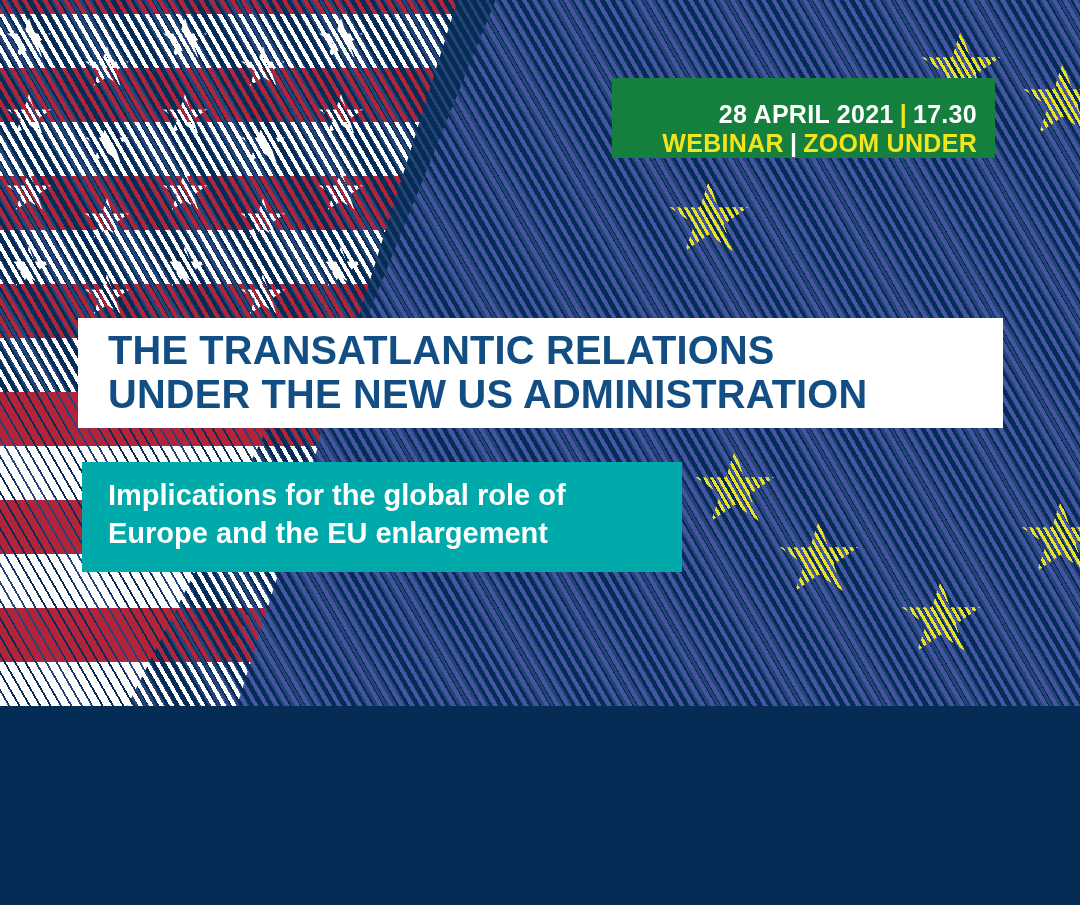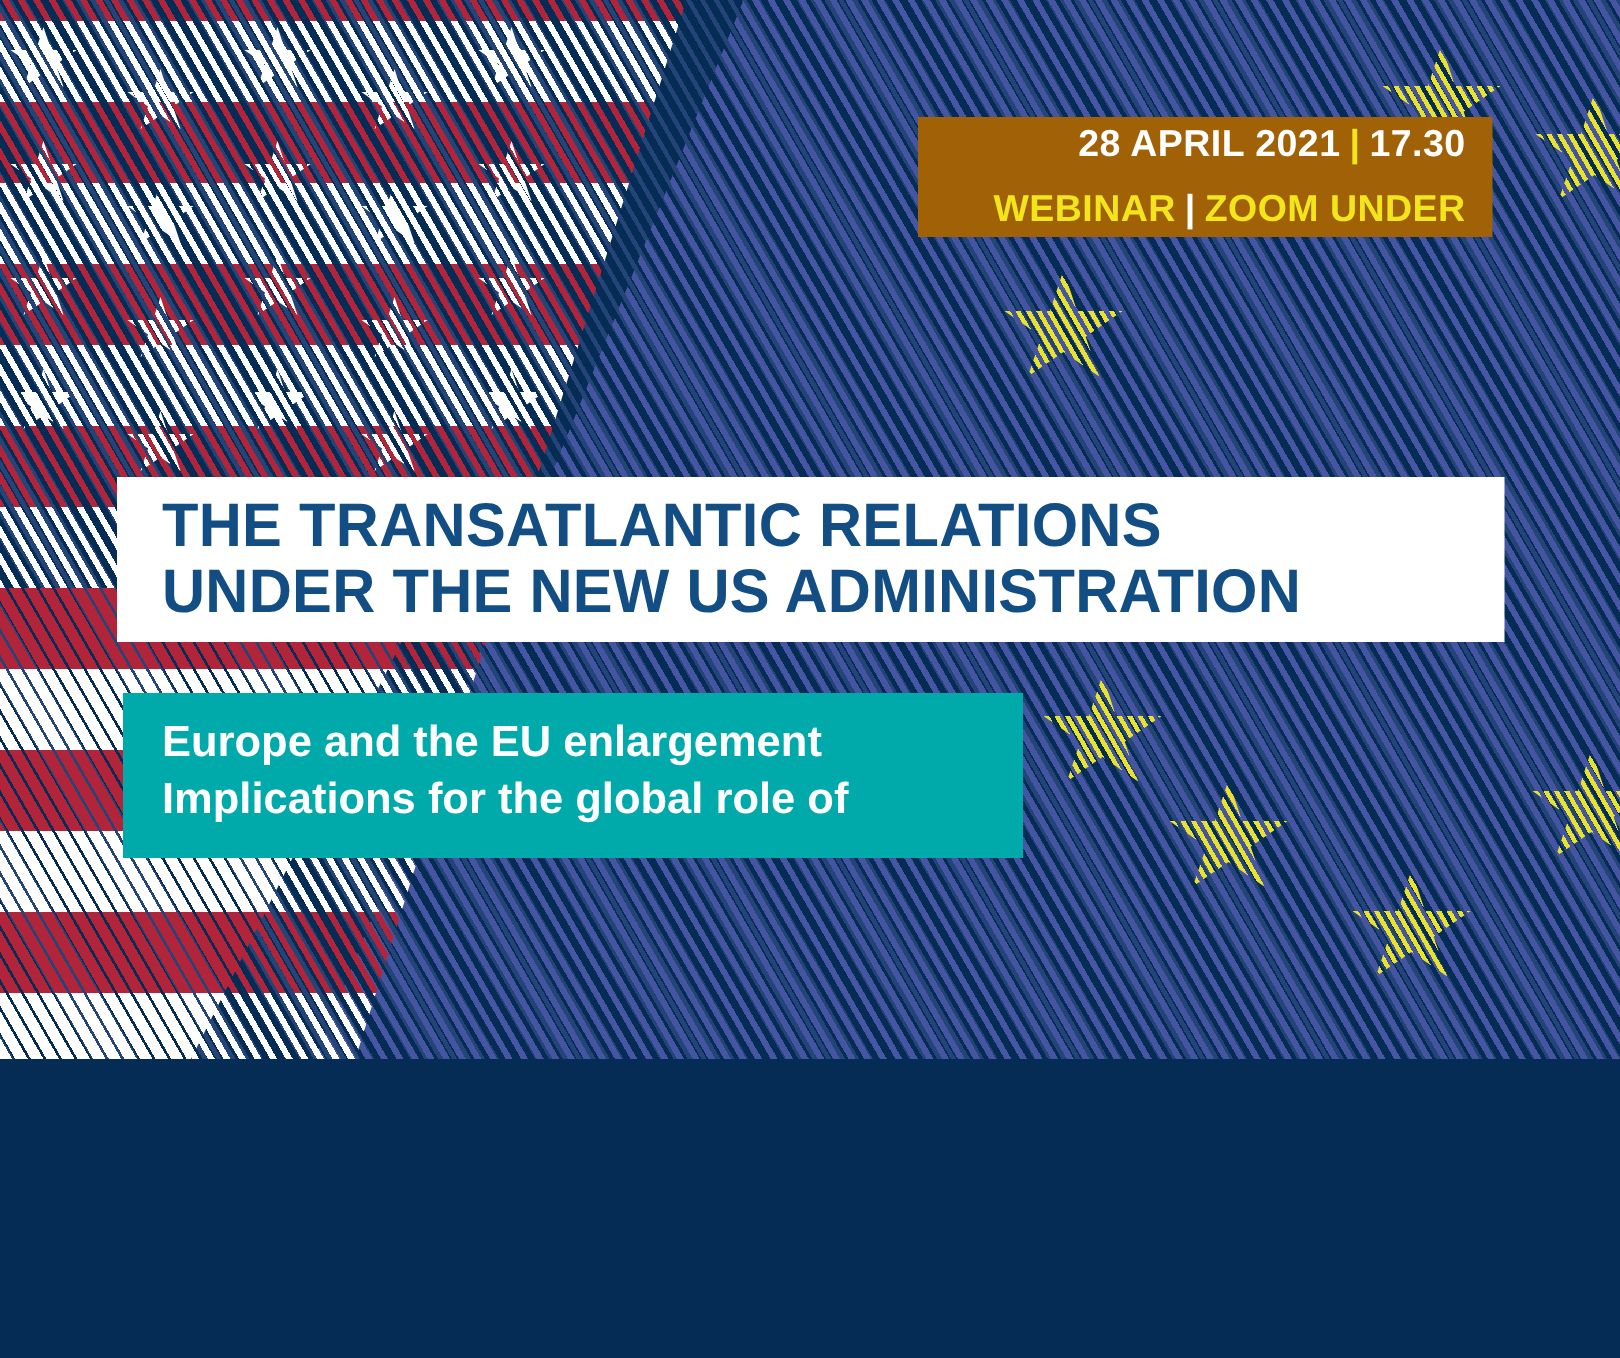--- a/index.html
+++ b/index.html
@@ -112,24 +112,24 @@
         rgba(255,255,255,0) 3px,
         #e8e22a 3px,
         #e8e22a 6px);
   }
   .star.big { width:82px; height:78px; }
 
   
   .date-panel {
     position:absolute;
     left:612px; top:78px; width:383px; height:80px;
-    background:#a16207;
+    background:#15803d;
     display:flex; flex-direction:column;
-    align-items:flex-end; justify-content:center;
-    padding-right:18px; gap:14px;
+    align-items:flex-end; justify-content:flex-end;
+    padding-right:18px; gap:0;
   }
   .date-line {
     font-size:25px; font-weight:bold; color:#ffffff;
     letter-spacing:0.3px; white-space:nowrap;
   }
   .date-line .sep { color:#f2e51c; padding:0 6px; }
   .event-line {
     font-size:25px; font-weight:bold; color:#f2e51c;
     letter-spacing:0.3px; white-space:nowrap;
   }
@@ -311,22 +311,22 @@
       <span>WEBINAR</span><span class="sep">|</span><span>ZOOM UNDER</span>
     </div>
   </div>
 
   <div class="title-band">
     <div class="title-line">THE TRANSATLANTIC RELATIONS</div>
     <div class="title-line">UNDER THE NEW US ADMINISTRATION</div>
   </div>
 
   <div class="subtitle-band">
+    <div class="subtitle-line">Implications for the global role of</div>
     <div class="subtitle-line">Europe and the EU enlargement</div>
-    <div class="subtitle-line">Implications for the global role of</div>
   </div>
 
   <div class="footer">
 
     
 
     
   </div>
 
 </div>

